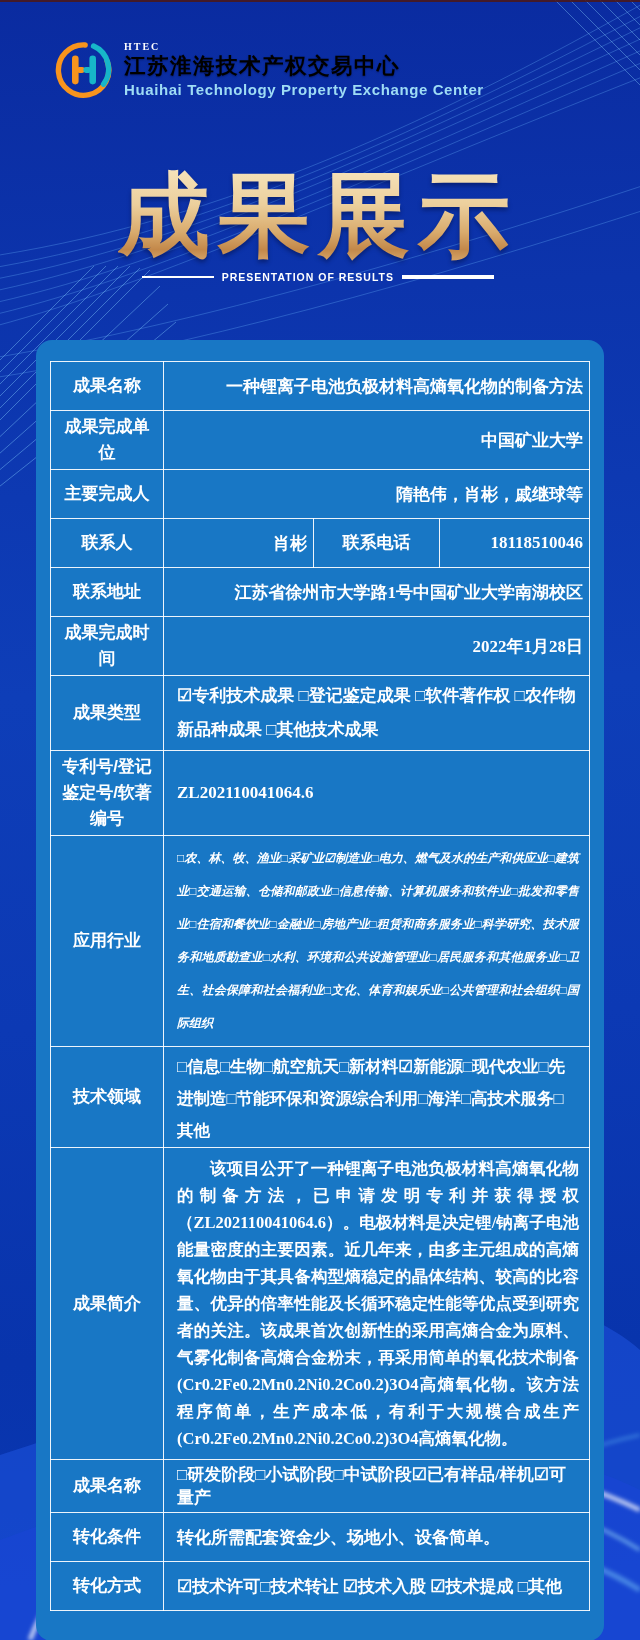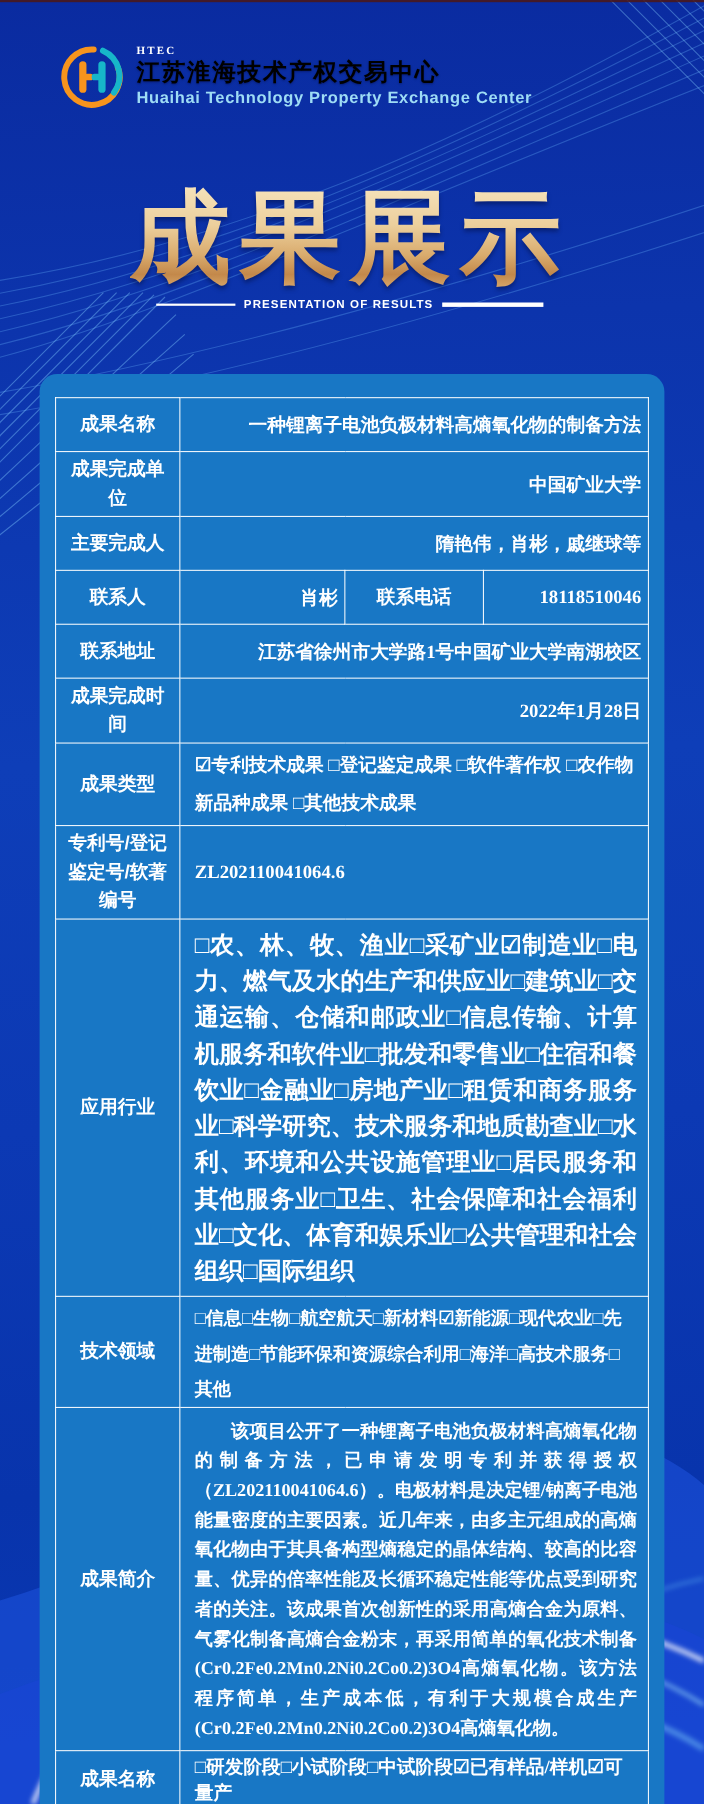--- a/index.html
+++ b/index.html
@@ -45,21 +45,21 @@
   .info-table td{border:1px solid rgba(255,255,255,.92);color:#ffffff;vertical-align:middle;padding:3px 6px;margin-left:37px;}
   td.lbl{font-weight:700;font-size:17px;text-align:center;line-height:26px;padding:3px 8px;}
   td.val{font-family:"Liberation Serif","DejaVu Serif",serif;font-weight:700;font-size:17px;}
   td.center{text-align:right;}
   td.left{text-align:left;padding-left:13px;padding-right:10px;}
   tr.h44 td{height:42px;}
   tr.h38 td{height:34px;}
   tr.h66 td{height:62px;}
   tr.h72 td{height:68px;}
   tr.r-type td.val{line-height:34px;}
-  tr.r-industry td.val{line-height:33px;text-align:justify;padding-top:6px;padding-bottom:6px;font-size:22px;}
+  tr.r-industry td.val{line-height:33px;text-align:justify;padding-top:6px;padding-bottom:6px;font-size:12px;font-style:italic;}
   tr.r-tech td.val{line-height:32px;padding-top:4px;padding-bottom:0;font-size:16.5px;}
   tr.r-intro td.val{line-height:27px;text-align:justify;text-indent:2em;padding-top:7px;padding-bottom:7px;font-size:16.5px;}
 </style>
 </head>
 <body>
 
 <div class="top-strip"></div>
 
 <svg class="decor-top" width="640" height="500" viewBox="0 0 640 500">
   <g fill="none" stroke="rgba(110,185,255,0.30)" stroke-width="1">

